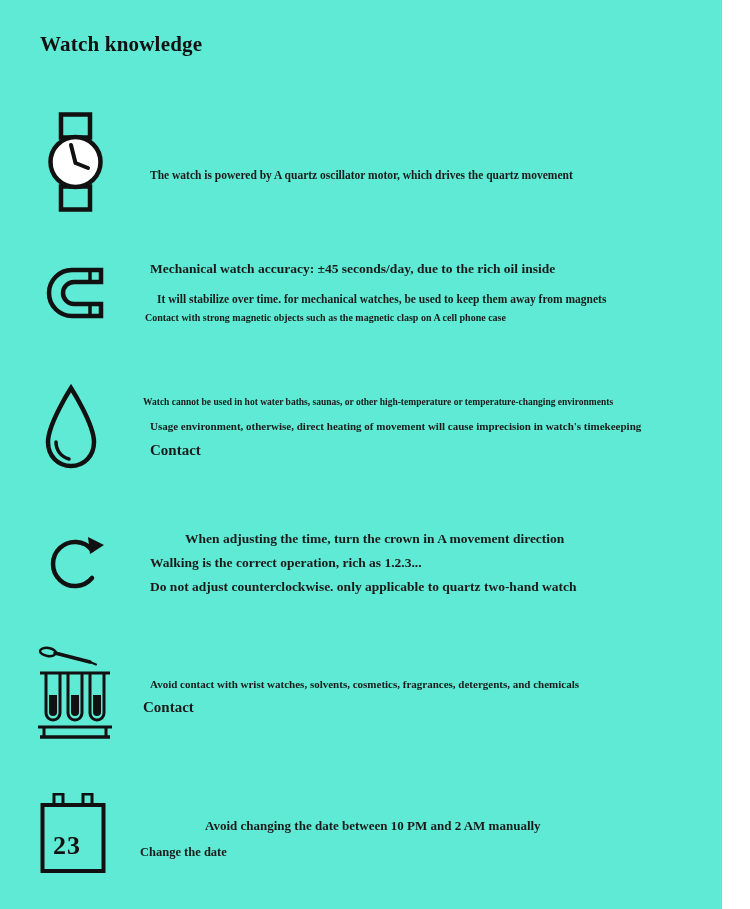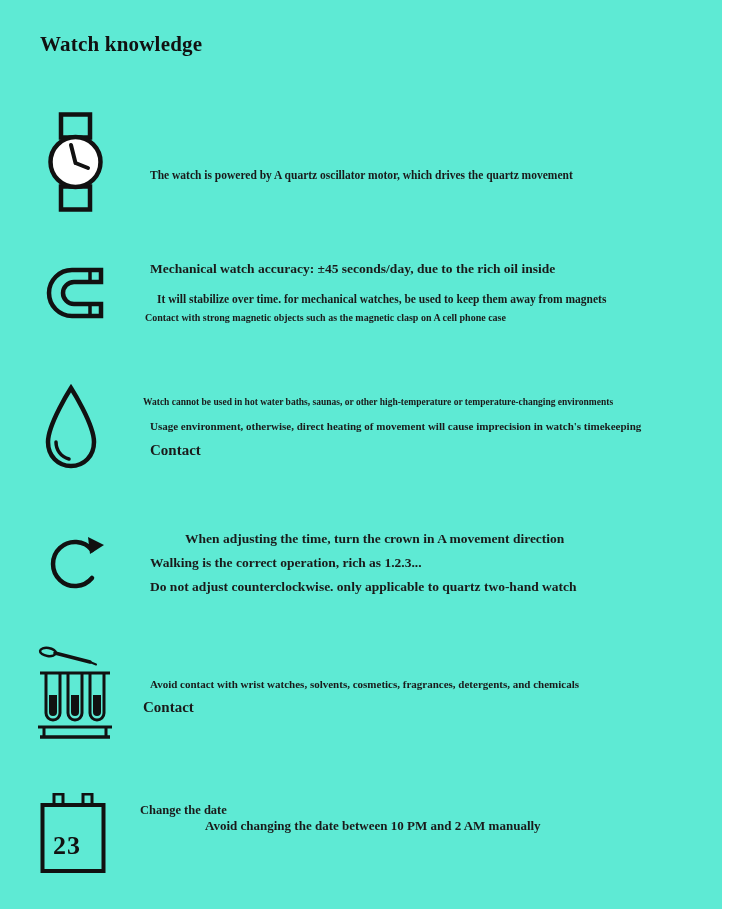--- a/index.html
+++ b/index.html
@@ -115,15 +115,15 @@
 
   <div class="icon" style="left:40px; top:793px;">
     <svg width="66" height="82" viewBox="0 0 66 82">
       <rect x="2.5" y="12" width="61" height="66" fill="none" stroke="#111" stroke-width="4"></rect>
       <path d="M14,12 L14,1 L23,1 L23,12" fill="none" stroke="#111" stroke-width="3"></path>
       <path d="M43,12 L43,1 L52,1 L52,12" fill="none" stroke="#111" stroke-width="3"></path>
     </svg>
     <div class="cal-day" style="left:13px; top:38px;">23</div>
   </div>
   <div class="line fs13" style="left:205px; top:818px;">Avoid changing the date between 10 PM and 2 AM manually</div>
-  <div class="line fs12" style="left:140px; top:803px;">Change the date</div>
+  <div class="line fs12" style="left:140px; top:845px;">Change the date</div>
 
 </div>
 
 </body></html>

